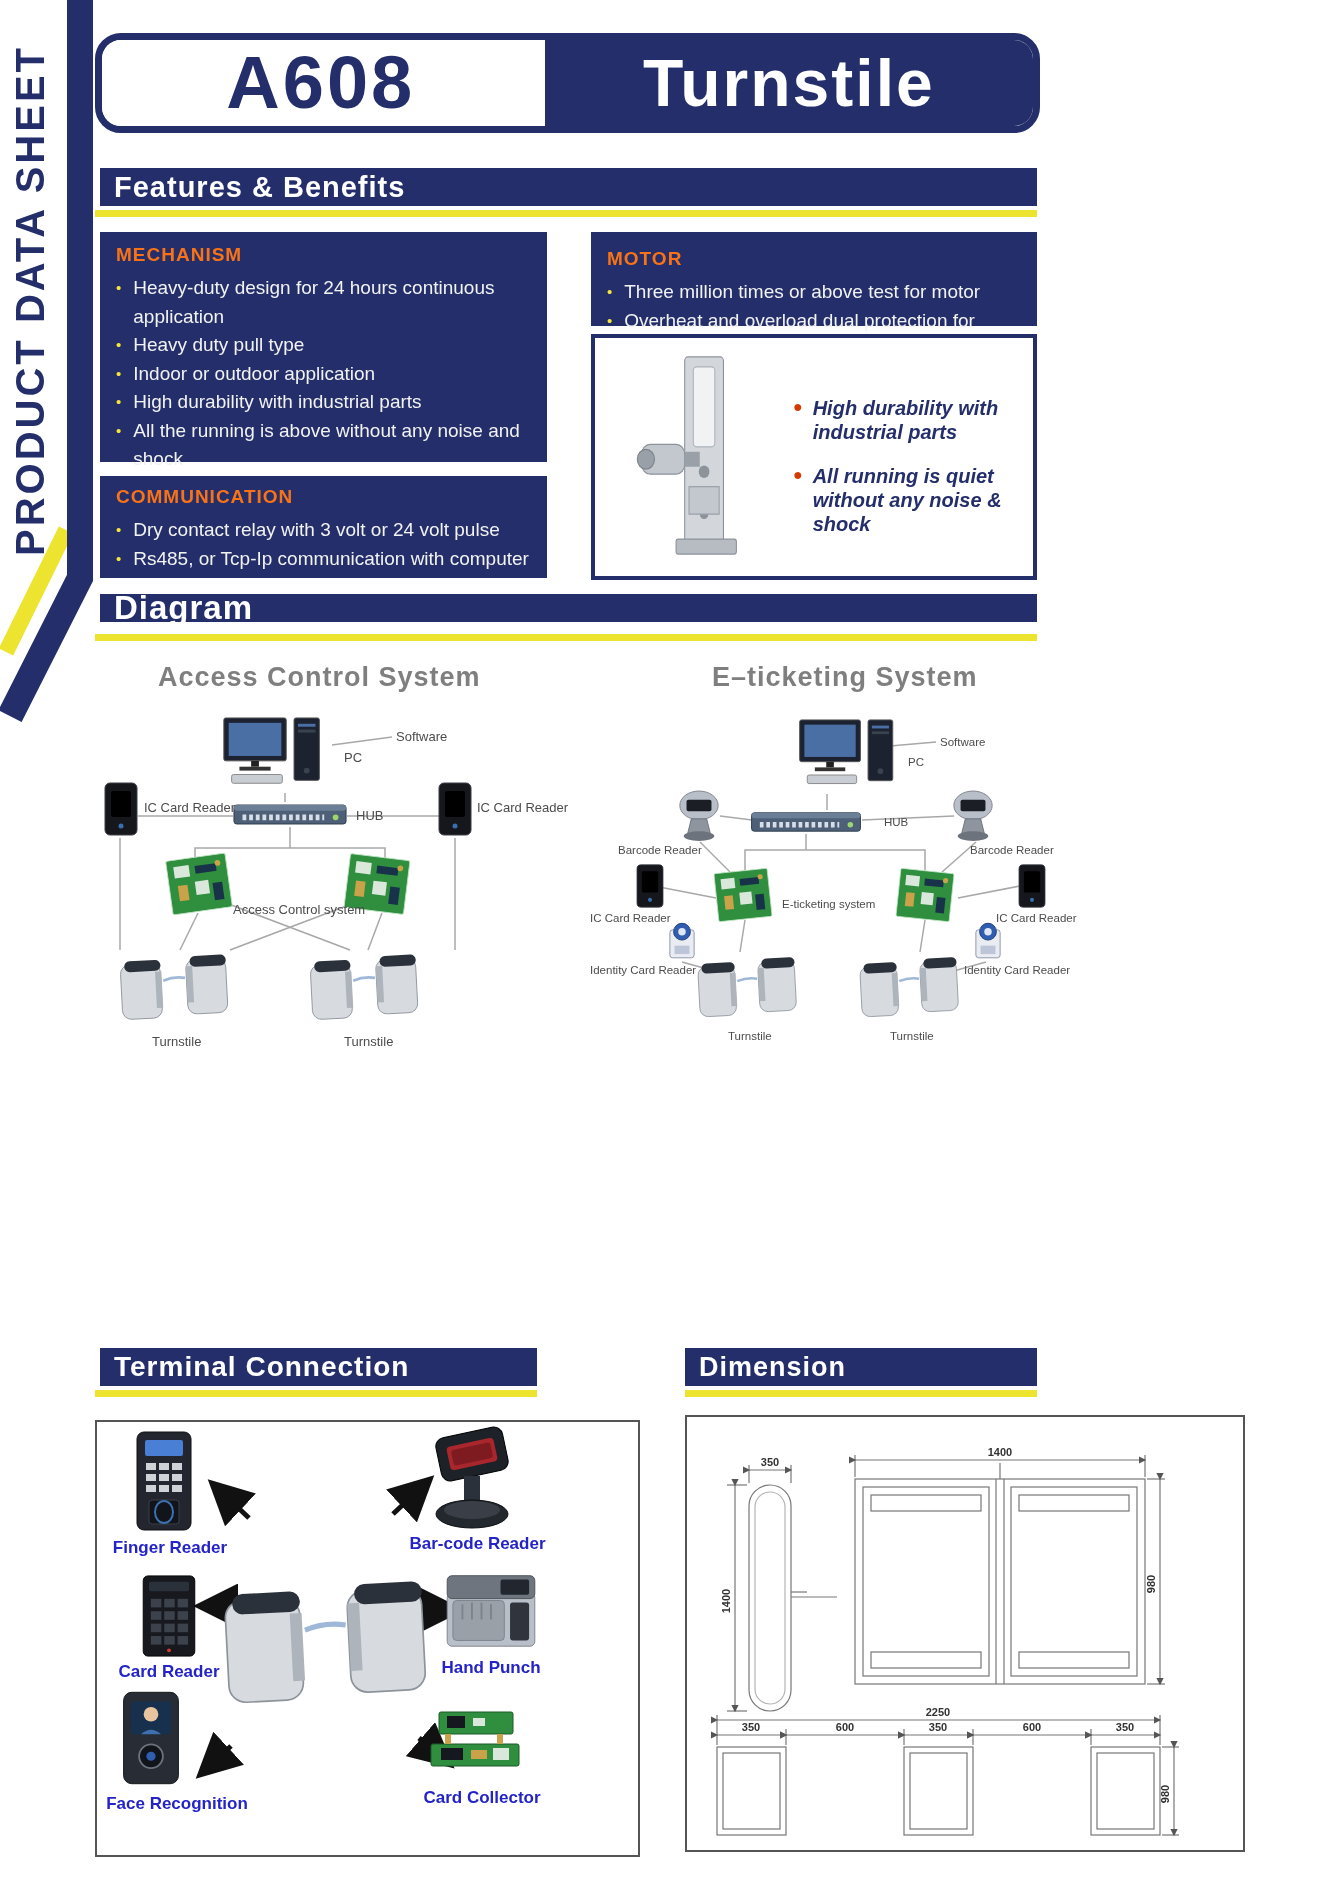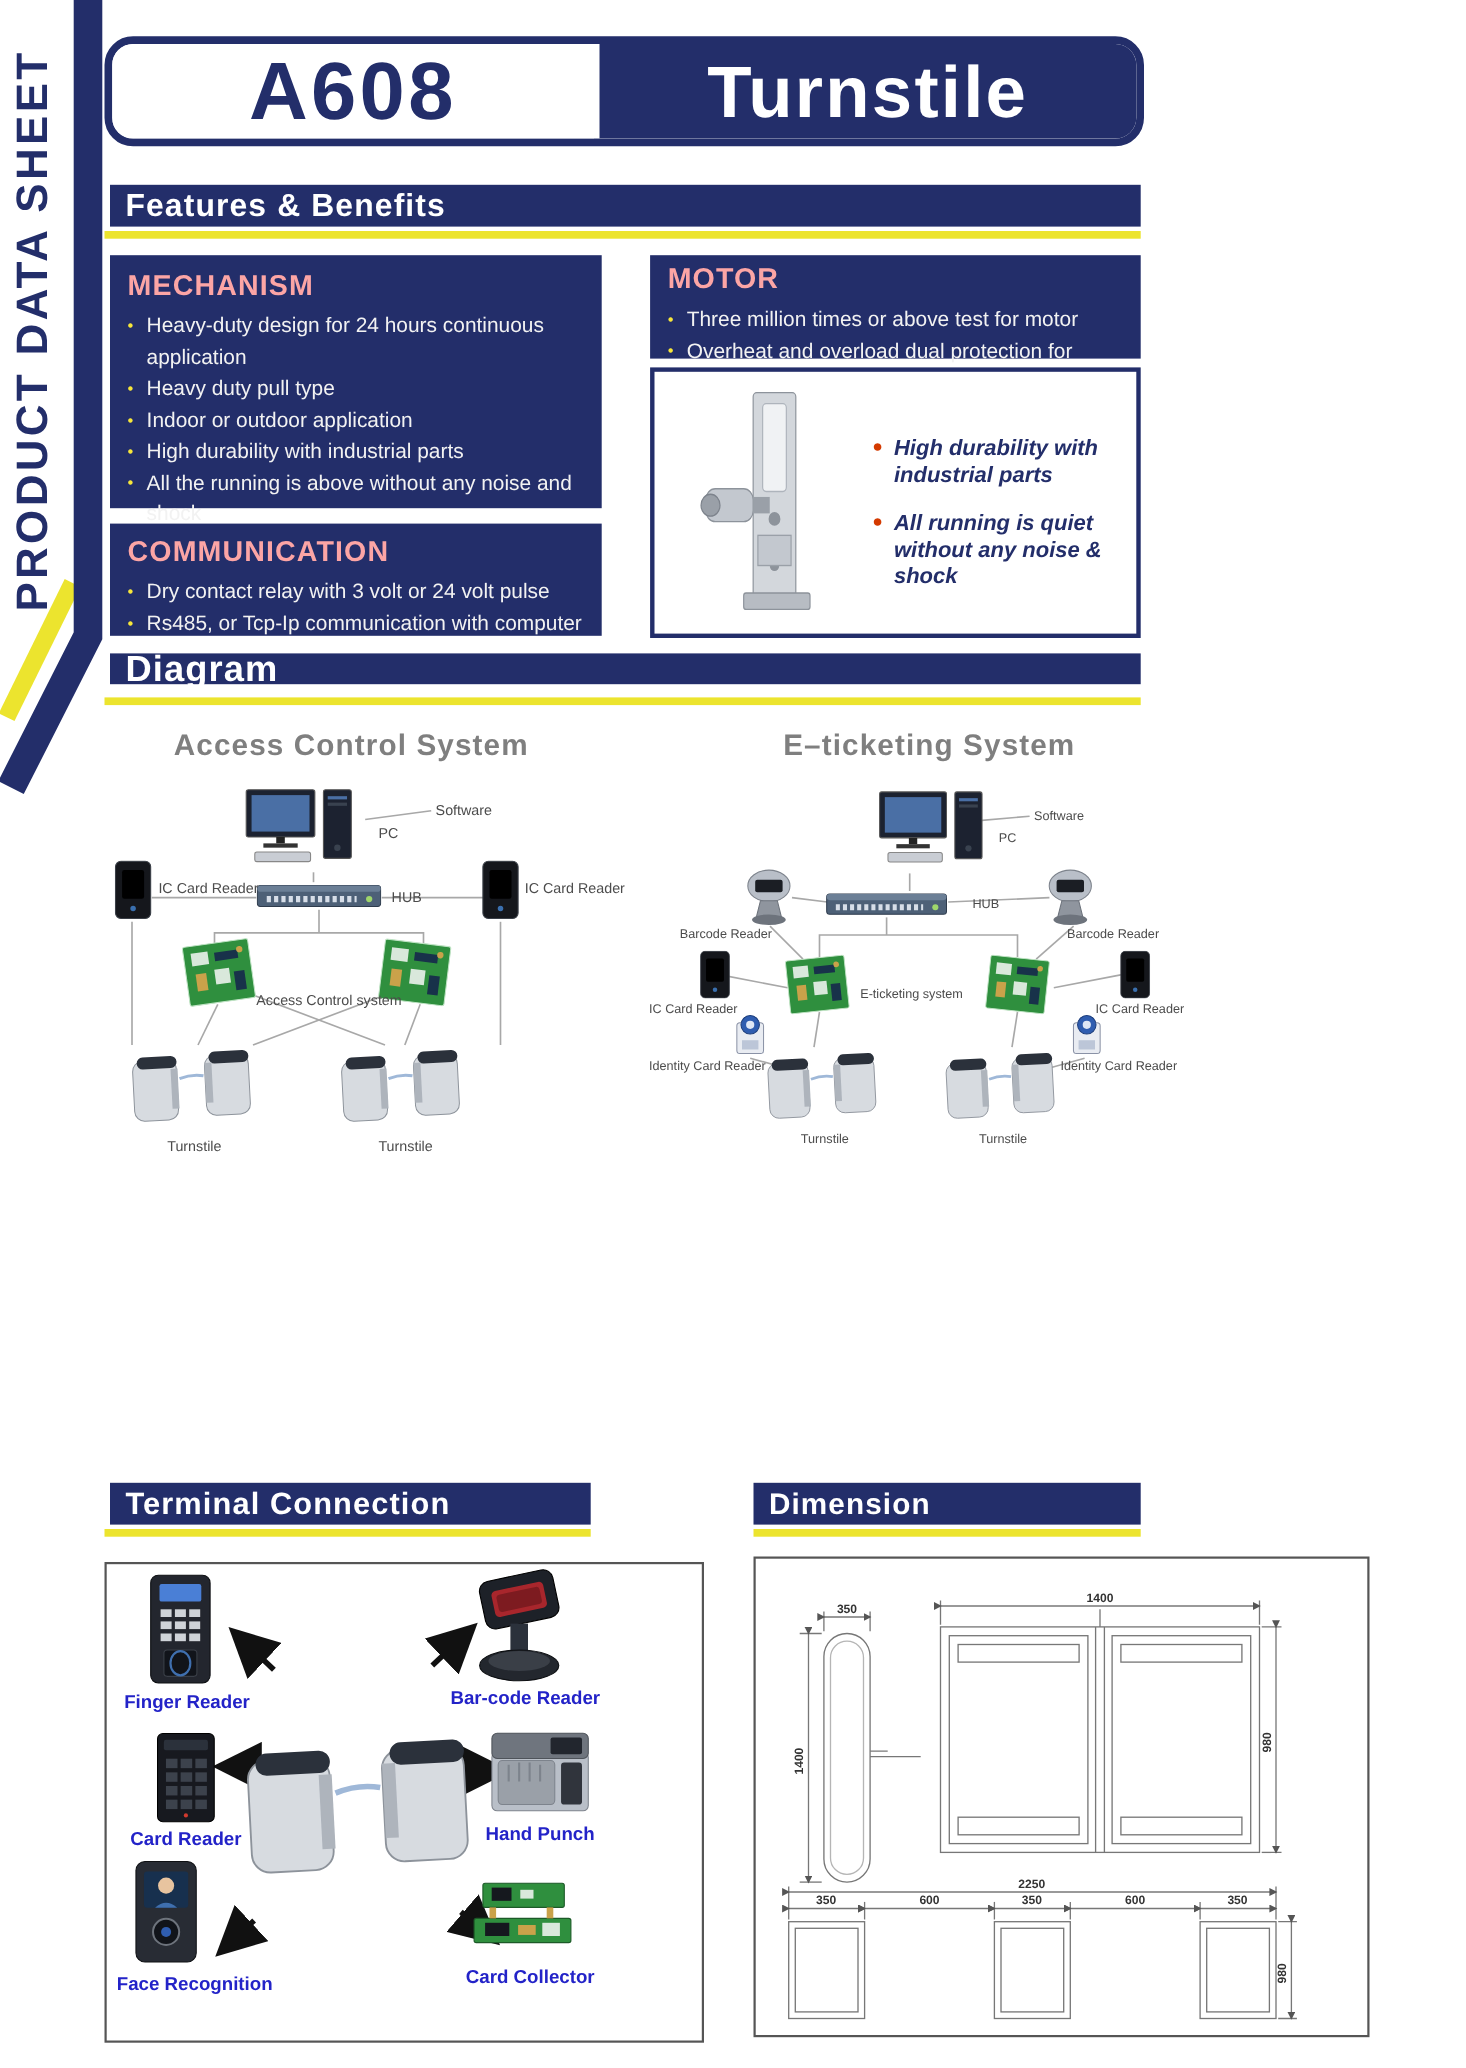--- a/index.html
+++ b/index.html
@@ -11,21 +11,21 @@
     transform:rotate(180deg);display:flex;align-items:center;justify-content:center;
     font-size:40px;font-weight:bold;color:#232e6a;letter-spacing:3px;white-space:nowrap}
   .pill{display:flex;overflow:hidden;border:7px solid #232e6a;border-radius:26px;background:#fff}
   .pill-left{flex:0 0 47%;display:flex;align-items:flex-start;justify-content:center;background:#fff}
   .pill-left span{font-size:74px;font-weight:800;color:#232e6a;letter-spacing:3px}
   .pill-right{flex:1;background:#232e6a;display:flex;align-items:center;justify-content:center;border-left:5px solid #fff}
   .pill-right span{font-size:66px;font-weight:800;color:#fff;letter-spacing:2px}
   .bar{background:#232e6a;color:#fff;font-weight:bold;display:flex;align-items:center;padding-left:14px;letter-spacing:1px}
   .rule{background:#ece42e}
   .navybox{background:#232e6a;color:#fff;padding:10px 16px}
-  .navybox h3{color:#fca5a5;font-size:26px;letter-spacing:1px;margin:2px 0 8px}
+  .navybox h3{color:#f97316;font-size:19px;letter-spacing:1px;margin:2px 0 8px}
   .navybox ul{list-style:none}
   .navybox li{display:flex;gap:12px;font-size:19px;line-height:1.5;color:#f2f2f2}
   .navybox .dot{color:#f7e63a;font-size:15px;line-height:1.9}
   .callout{background:#fff;border:4px solid #232e6a}
   .callout ul{list-style:none}
   .callout li{display:flex;gap:10px;margin-bottom:20px}
   .rdot{color:#d43a00;font-size:16px;padding-top:2px}
   .ctext{color:#232e6a;font-weight:bold;font-style:italic;font-size:20px;line-height:1.2}
   .dtitle{position:absolute;font-size:27px;font-weight:bold;color:#7f7f7f;letter-spacing:1px;white-space:nowrap}
   .dlabel{position:absolute;font-size:13px;font-weight:normal;color:#4c4c4c;white-space:nowrap}
@@ -241,21 +241,21 @@
           <span class="dot">•</span>
           <span>Dry contact relay with 3 volt or 24 volt pulse</span>
         </li>
       <li>
           <span class="dot">•</span>
           <span>Rs485, or Tcp-Ip communication with computer</span>
         </li>
     </ul>
   </div>
 
-  <div class="navybox abs" style="left:591px;top:232px;width:446px;height:94px;padding-top:4px">
+  <div class="navybox abs" style="left:591px;top:232px;width:446px;height:94px;padding-top:14px">
     <h3>MOTOR</h3>
     <ul>
       <li>
           <span class="dot">•</span>
           <span>Three million times or above test for motor</span>
         </li>
       <li>
           <span class="dot">•</span>
           <span>Overheat and overload dual protection for motor</span>
         </li>

